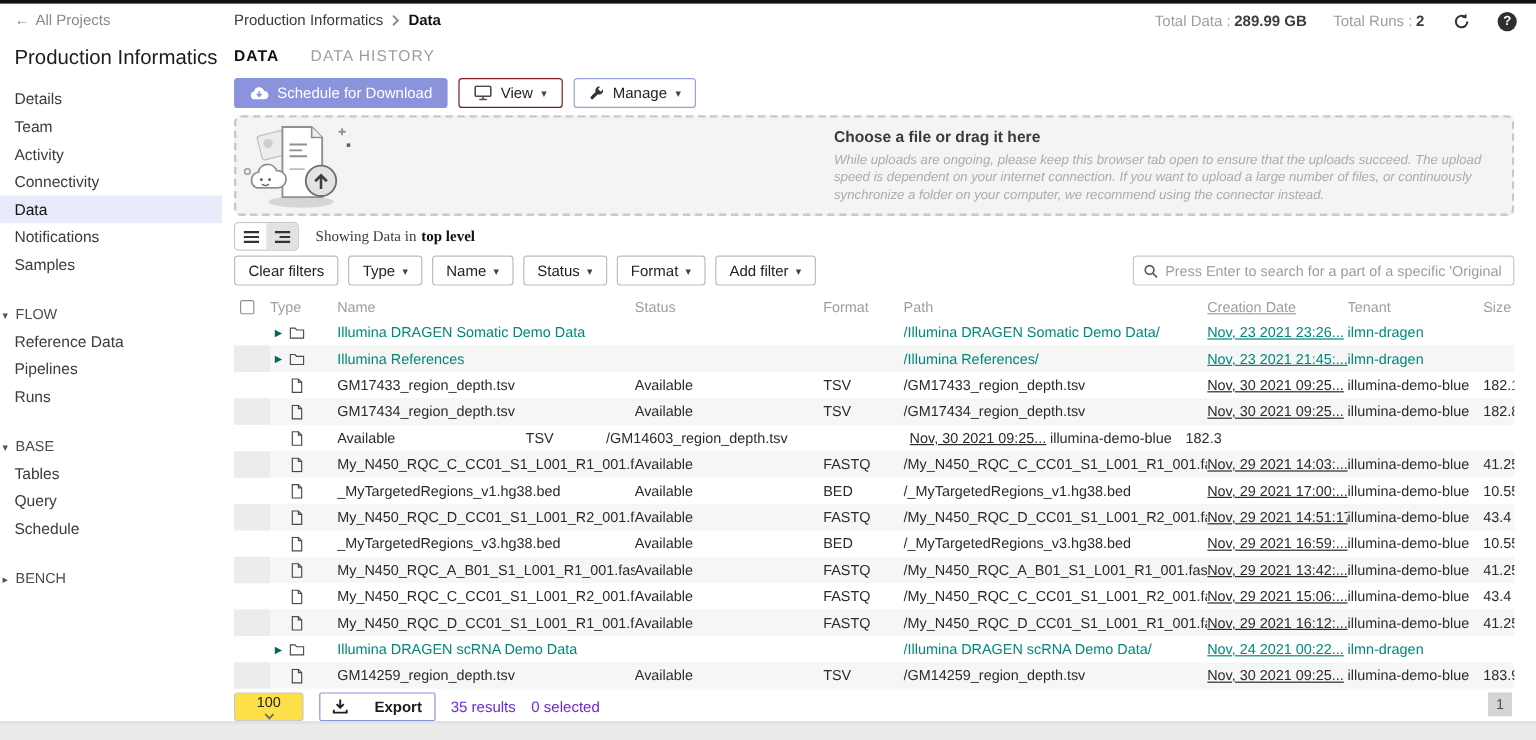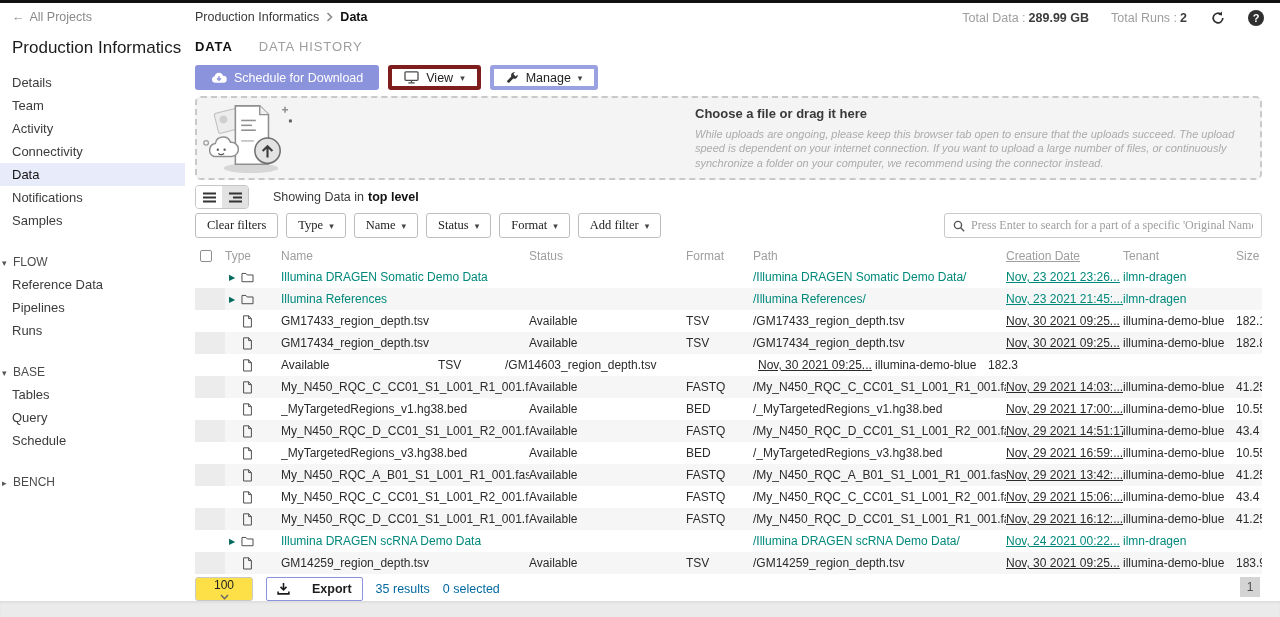--- a/index.html
+++ b/index.html
@@ -24,38 +24,38 @@
   .side-item.active { background:#E8EBF9; color:#141414; }
   .side-section { margin-top:19px; }
   .section-header { font-size:12px; color:#4a4a4a; padding:4px 0; margin-left:-12px; padding-left:2px; cursor:pointer; }
   .sec-arrow { display:inline-block; width:10px; font-size:9px; color:#555; margin-right:1px; }
   .main { flex:1; padding-left:10px; position:relative; }
   
   .tabs { display:flex; gap:26px; margin-top:8px; }
   .tab { font-size:13px; letter-spacing:0.9px; color:#9e9e9e; font-weight:500; cursor:pointer; }
   .tab.active { color:#111; font-weight:700; }
   .actions { display:flex; gap:9px; margin-top:11px; }
-  .btn { height:25px; display:inline-flex; align-items:center; gap:7px; padding:0 12px; font-size:12.5px; border:4px solid #7f1d1d; border-radius:3px; background:#fff; color:#222; cursor:pointer; font-family:inherit; }
+  .btn { height:25px; display:inline-flex; align-items:center; gap:7px; padding:0 12px; font-size:12.5px; border:1px solid #7f1d1d; border-radius:3px; background:#fff; color:#222; cursor:pointer; font-family:inherit; }
   .btn.primary { background:#8B93DC; border-color:#8B93DC; color:#fff; }
   .btn.manage { border-color:#9aa1e0; }
   .caret { font-size:9px; color:#444; }
   
   .dropzone { margin-top:6px; width:1067px; height:84px; background:#f4f4f4; border:2px dashed #c9c9c9; border-radius:6px; display:flex; align-items:center; justify-content:space-between; gap:20px; cursor:pointer; }
   .dz-text { width:565px; }
   .dz-title { font-size:13px; font-weight:700; color:#3a3a3a; margin-bottom:6px; }
   .dz-desc { font-size:11px; font-style:italic; color:#ababab; line-height:1.3; }
   
-  .toolbar { margin-top:5px; display:flex; align-items:center; gap:24px; height:24px; }
+  .toolbar { margin-top:5px; display:flex; align-items:center; gap:14px; height:24px;font-family:Liberation Serif, serif; }
   .view-toggle { display:flex; border:1px solid #c6c6c6; border-radius:4px; overflow:hidden; }
   .vt-btn { width:26px; height:22px; display:flex; align-items:center; justify-content:center; background:#fff; cursor:pointer; }
   .vt-btn.selected { background:#e2e2e2; }
   .showing { font-size:12.5px; color:#3a3a3a; }
   .showing b { margin-left:4px; color:#111; }
   
-  .filters { margin-top:4px; display:flex; gap:8px; align-items:center; width:1067px;font-family:Liberation Serif, serif; }
+  .filters { margin-top:4px; display:flex; gap:8px; align-items:center; width:1067px; }
   .fbtn { height:25px; padding:0 11px; font-size:12.5px; border:1px solid #bdbdbd; border-radius:3px; background:#fff; color:#222; cursor:pointer; font-family:inherit; display:inline-flex; align-items:center; gap:6px; }
   .search { margin-left:auto; width:318px; height:25px; border:1px solid #c9c9c9; border-radius:3px; display:flex; align-items:center; gap:6px; padding:0 8px; background:#fff; }
   .search input { border:none; outline:none; flex:1; font-size:12px; font-family:inherit; color:#333; background:transparent; }
   .search input::placeholder { color:#9e9e9e; }
   
   .table { margin-top:7px; width:1067px; overflow:hidden; }
   .thead { display:flex; height:21px; align-items:center; font-size:12px; color:#9e9e9e; }
   .trow { display:flex; height:22px; align-items:center; font-size:12px; color:#2b2b2b; cursor:pointer; }
   .trow.striped { background:#f6f6f6; }
   .trow.striped .c-check { background:#ececec; height:100%; }
@@ -70,21 +70,21 @@
   .c-tenant { width:113px; flex-shrink:0; }
   .c-size { width:46px; flex-shrink:0; }
   .cbx { width:12px; height:12px; border:1.5px solid #8f8f8f; border-radius:2px; background:#fff; cursor:pointer; }
   .expand { display:inline-block; width:16px; font-size:8px; color:#00695C; text-align:left; padding-left:4px; }
   .ticon { width:13px; height:13px; }
   .isfolder .c-name, .isfolder .c-path, .isfolder .c-date, .isfolder .c-tenant { color:#00897B; }
   
   .tfooter { display:flex; align-items:center; gap:13px; height:27px; margin-top:1px; width:1067px; position:relative; }
   .pagesize { width:58px; height:24px; border:1px solid #c9c9c9; border-radius:3px; display:flex; align-items:center; justify-content:space-between; padding:0 8px; font-size:12px; color:#222; cursor:pointer; background:#fde047;flex-direction:column; }
   .export-btn { height:24px; border:1px solid #8B93DC; border-radius:2px; background:#fff; display:inline-flex; align-items:center; gap:22px; padding:0 10px; font-size:12.5px; font-weight:700; color:#1d1d1d; cursor:pointer; font-family:inherit; }
-  .count-text { font-size:12.5px; color:#0369a1; }
+  .count-text { font-size:12.5px; color:#6d28d9; }
   .page-btn { position:absolute; right:2px; top:2px; width:20px; height:20px; background:#d4d4d4; color:#4f4f4f; font-size:12px; display:flex; align-items:center; justify-content:center; cursor:pointer; }
   .bottom-strip { position:absolute; left:0; bottom:0; width:1280px; height:16px; background:#ebebeb; box-shadow:inset 0 2px 2px rgba(0,0,0,0.05); }
 </style>
 </head>
 <body>
 
 <div class="topbar"></div>
 
 <div class="header">
   <div class="back">

